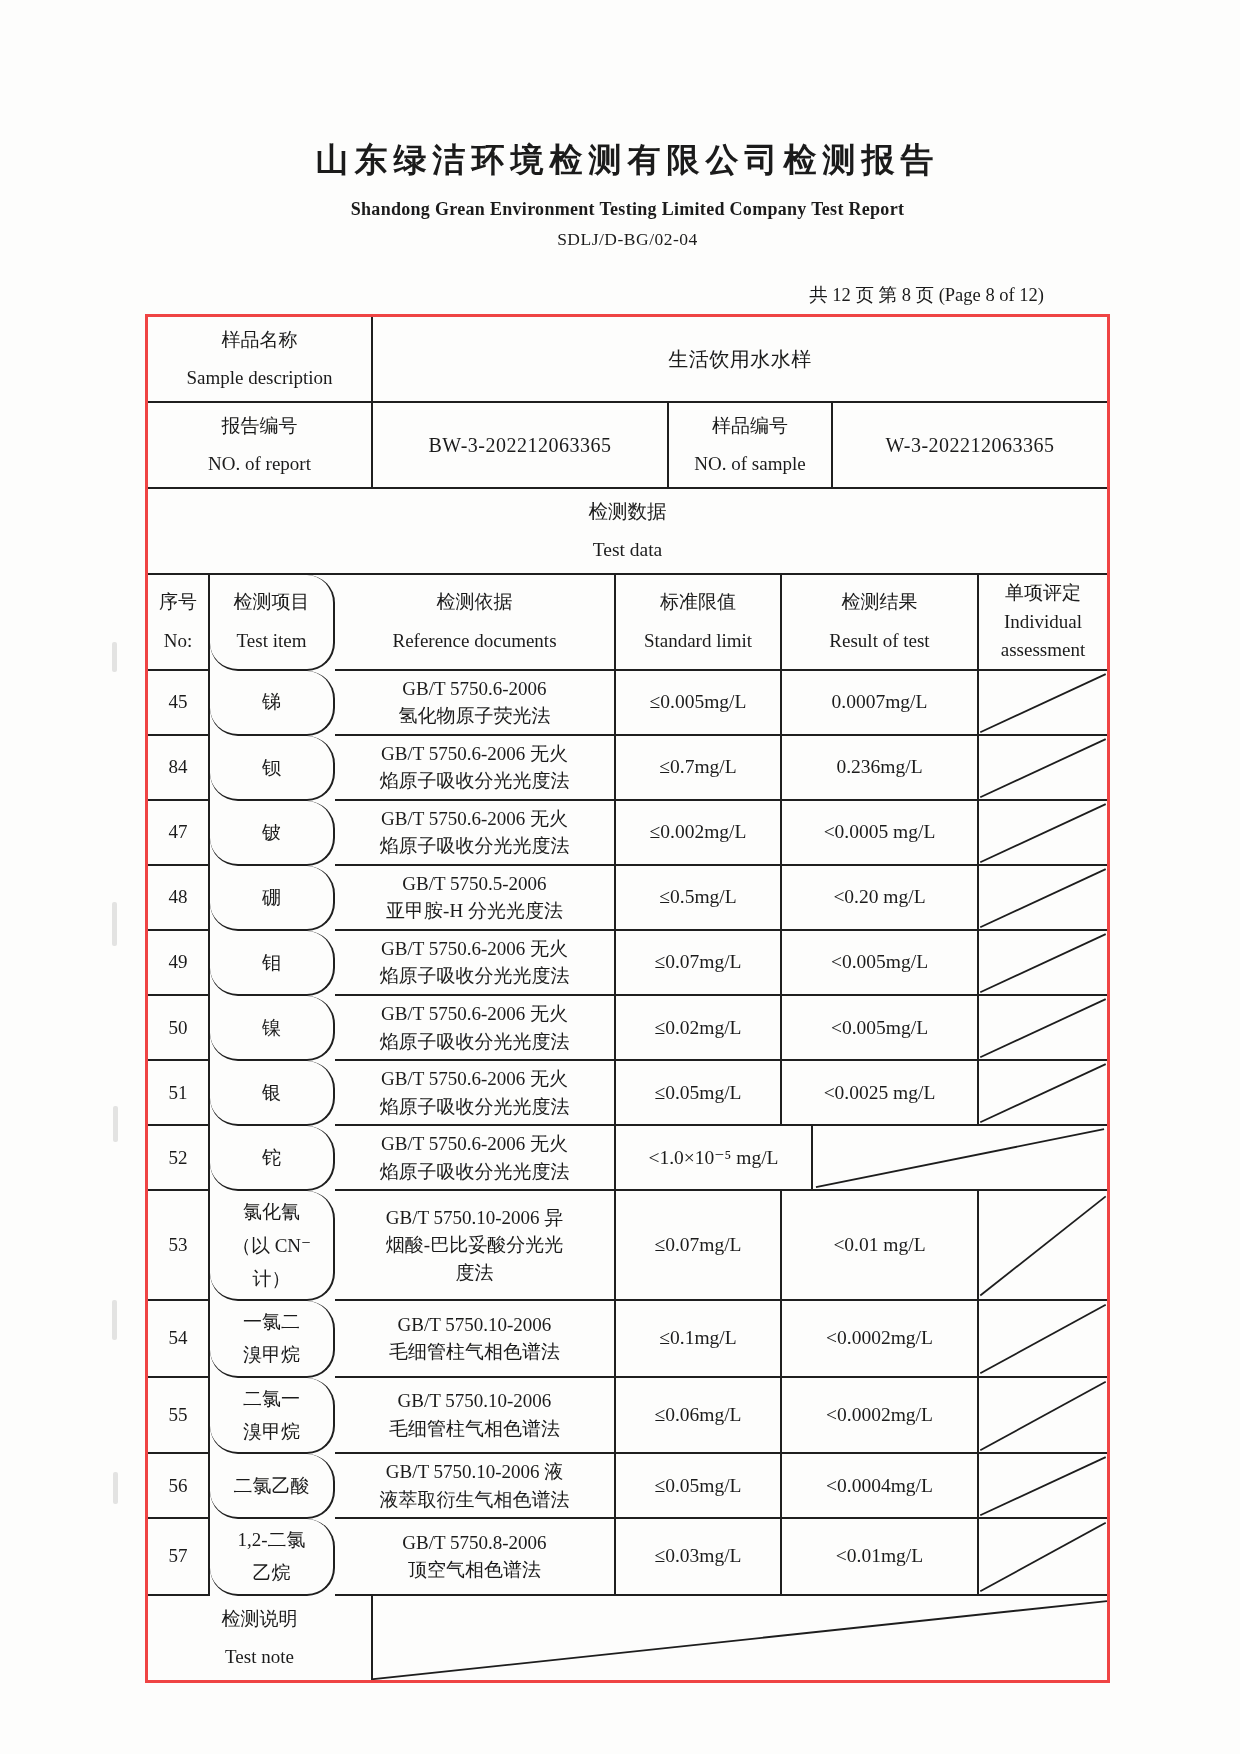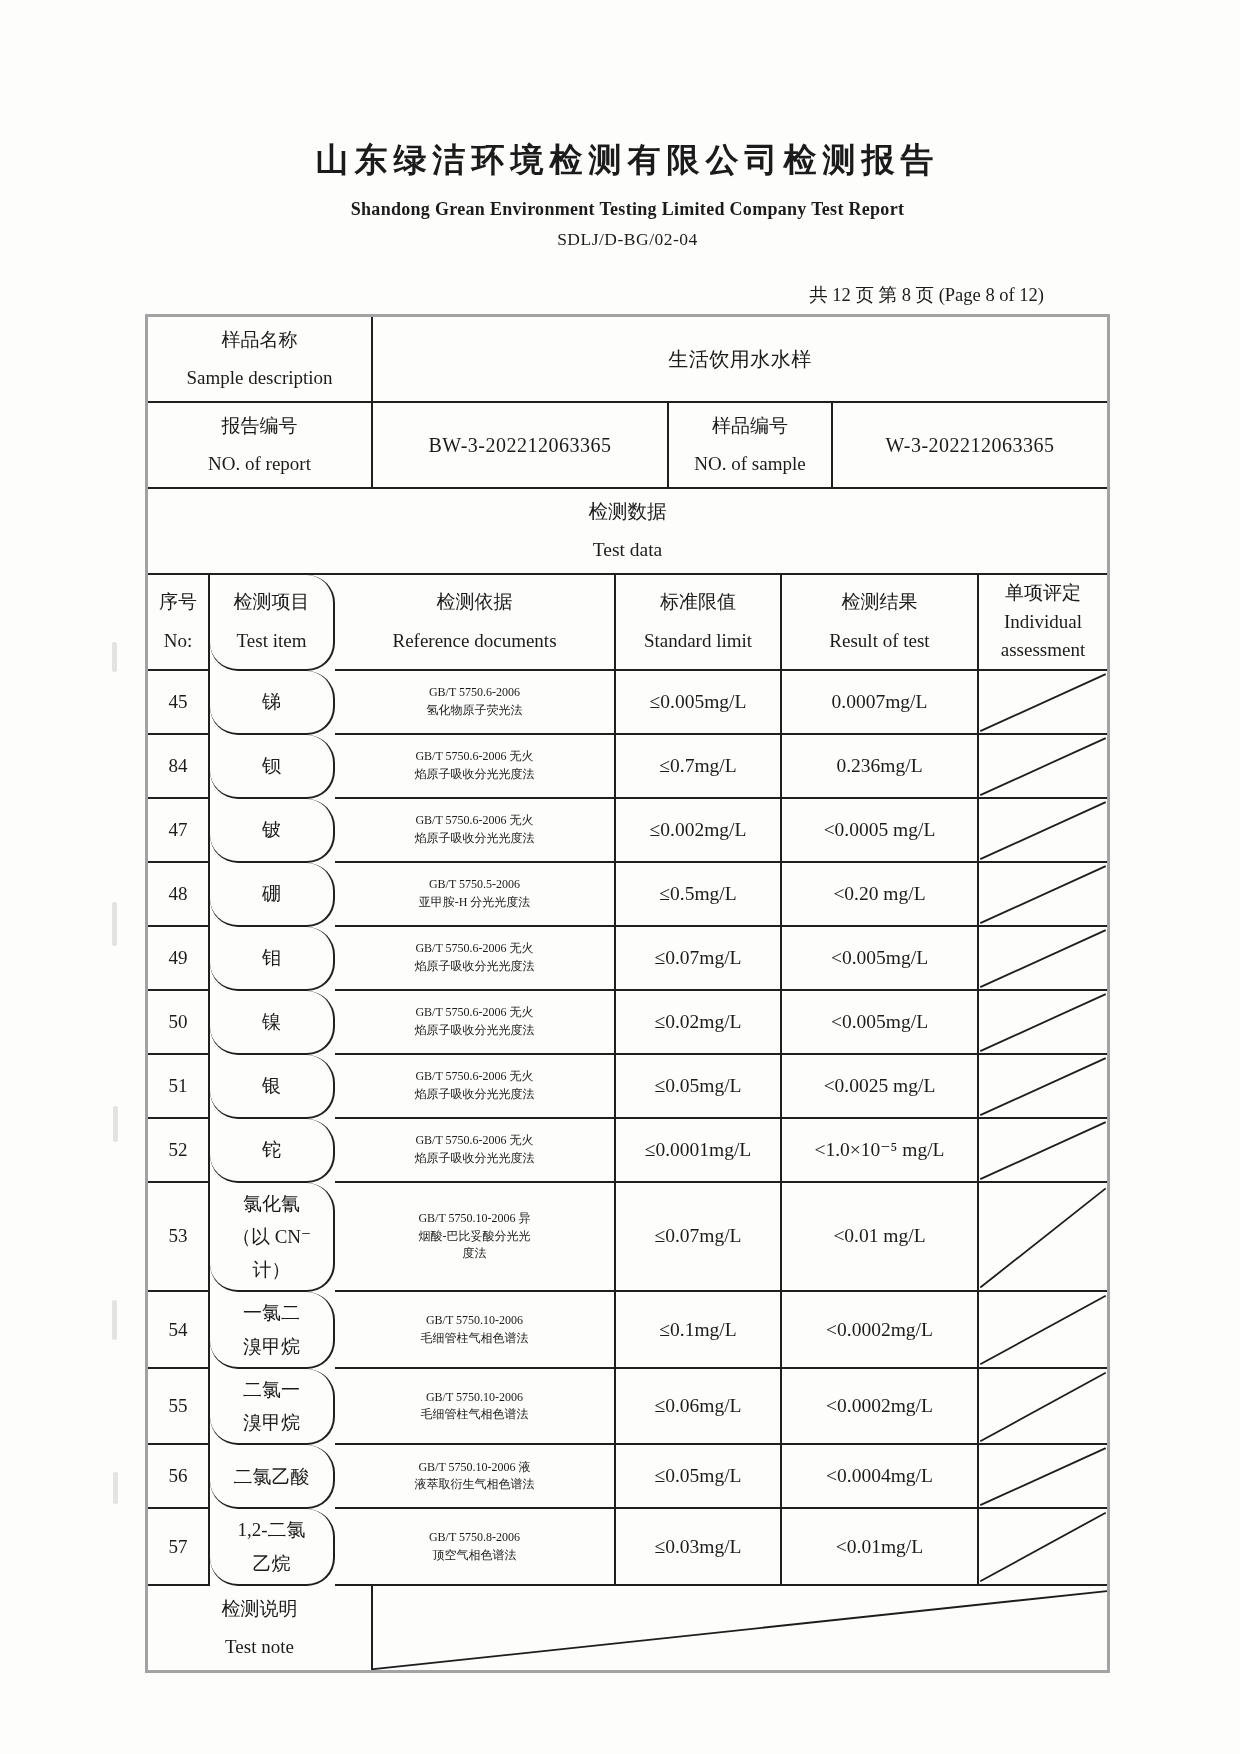--- a/index.html
+++ b/index.html
@@ -12,21 +12,21 @@
     overflow:hidden;
   }
   .content{width:965px;margin-left:145px;}
   .header{padding-top:138px;text-align:center;}
   .title{font-size:33px;font-weight:bold;letter-spacing:6px;}
   .subtitle{margin-top:16px;font-size:18px;font-weight:bold;letter-spacing:0.3px;}
   .doccode{margin-top:9px;font-size:17.5px;letter-spacing:0.5px;}
   .pageinfo{margin-top:32px;margin-bottom:7px;text-align:right;padding-right:66px;font-size:18.5px;}
 
   
-  .t{border:3px solid #a3a3a3;background:transparent;}
+  .t{border:3px solid #ef4444;background:transparent;}
   .tr{display:flex;align-items:stretch;}
   .td{box-sizing:border-box;border-right:2px solid #1f1f1f;border-bottom:2px solid #1f1f1f;
       display:flex;align-items:center;justify-content:center;text-align:center;
       font-size:19.5px;padding:4px 6px;position:relative;}
   .noR{border-right:none;}
   .noB{border-bottom:none;}
   .pre{white-space:pre-line;}
 
   
   .w-lbl{width:225px;flex:0 0 auto;}
@@ -37,21 +37,21 @@
   .lbl{font-size:19px;line-height:2.0;}
   .valcell{font-size:20px;letter-spacing:0.5px;text-align:right;}
   .row-sample{min-height:80px;}
   .row-report{min-height:70px;}
   .row-section{min-height:70px;}
   .sectioncell{font-size:19.5px;line-height:1.95;}
 
   
   .c1{width:62px;flex:0 0 auto;font-size:19px;}
   .c2{width:125px;flex:0 0 auto;font-size:19px;line-height:1.75;border-radius:28px;}
-  .c3{width:281px;flex:0 0 auto;font-size:12px;line-height:1.45;}
+  .c3{width:281px;flex:0 0 auto;font-size:19px;line-height:1.45;}
   .c4{width:166px;flex:0 0 auto;}
   .c5{width:197px;flex:0 0 auto;}
   .c6{flex:1 1 auto;}
 
   .row-head{min-height:84px;}
   .th{font-size:19px;line-height:2.05;font-weight:normal;}
   .th-assess{line-height:1.5;}
   .row-data{min-height:64px;}
   .row-note{min-height:78px;}
 
@@ -216,21 +216,20 @@
               <line x1="1" y1="97" x2="99" y2="5"></line>
             </svg>
     </div>
   </div>
 
   <div class="tr row-data">
     <div class="td c1">52</div>
     <div class="td c2 pre">铊</div>
     <div class="td c3 pre">GB/T 5750.6-2006 无火
 焰原子吸收分光光度法</div>
-    <div class="td c4">≤0.0001mg/L</div>
     <div class="td c5">&lt;1.0×10⁻⁵ mg/L</div>
     <div class="td c6 noR diagcell">
       <svg class="diag" viewBox="0 0 100 100" preserveAspectRatio="none">
               <line x1="1" y1="97" x2="99" y2="5"></line>
             </svg>
     </div>
   </div>
 
   <div class="tr row-data">
     <div class="td c1">53</div>

